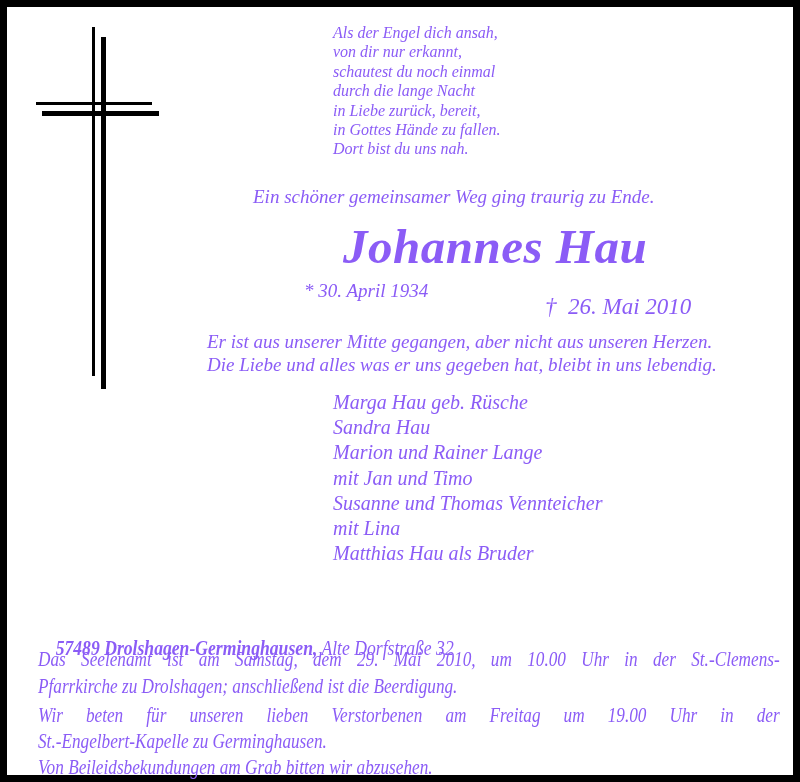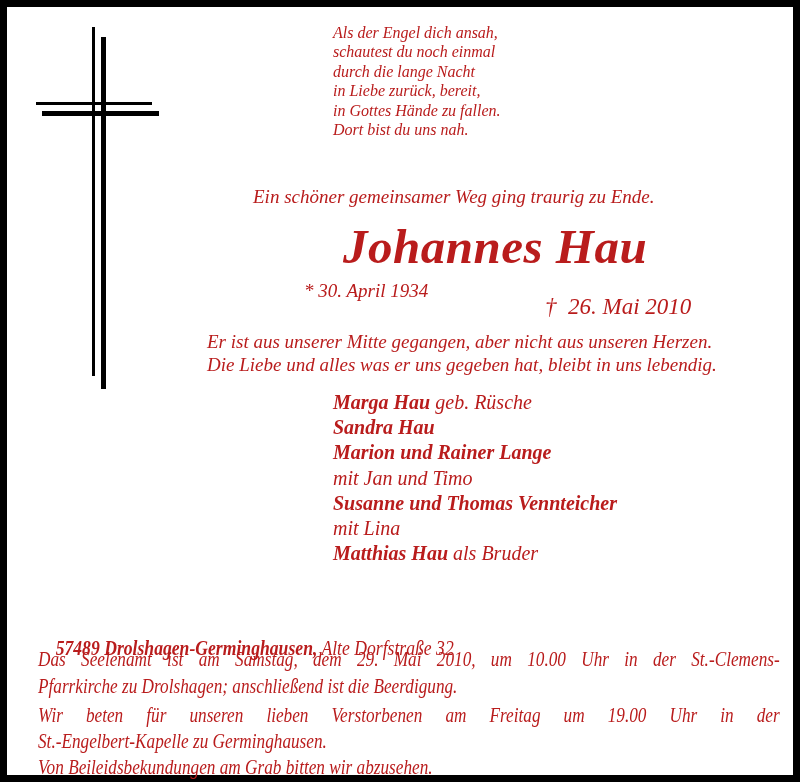--- a/index.html
+++ b/index.html
@@ -1,54 +1,55 @@
 <!DOCTYPE html>
 <html><head>
 <meta charset="utf-8">
 <style>
   html, body { margin: 0; padding: 0; }
   body { width: 800px; height: 782px; background: #000; position: relative; overflow: hidden; }
   .page {
     position: absolute; left: 7px; top: 7px; width: 786px; height: 768px;
-    background: #fff; color: #b91c1c;
+    background: #fff; color: #8b5cf6;
     font-family: "Liberation Serif", "DejaVu Serif", serif; font-style: italic;
   }
   .abs { position: absolute; white-space: nowrap; }
   .cross-line { position: absolute; background: #000; }
   .poem { left: 326px; top: 16px; font-size: 16px; line-height: 19.4px; }
   .poem div { height: 19.4px; }
   .intro { left: 200px; top: 179px; font-size: 19px; margin-left: 46px; }
   .name { left: 336px; top: 211px; font-size: 49px; font-weight: bold; letter-spacing: 0.5px; }
   .born { left: 297px; top: 273px; font-size: 19px; font-style: italic; }
   .died { left: 538px; top: 287px; font-size: 23px; }
   .motto1 { left: 200px; top: 324px; font-size: 19px; }
   .motto2 { left: 200px; top: 347px; font-size: 19px; }
   .family { left: 326px; top: 383px; font-size: 20px; line-height: 25.2px; }
   .family div { height: 25.2px; }
-  .family b { font-weight: bold; }
+  .family b { font-weight: normal; }
   .cond { transform-origin: 0 0; transform: scaleX(0.84); }
   .address { left: 31px; top: 604px; font-size: 21px; }
   .address b { font-weight: bold; }
   .notice { left: 31px; font-size: 20.5px; }
   .justify-line { width: 883px; display: flex; justify-content: space-between; }
 </style>
 </head>
 <body>
 
 <div class="page">
 
   <div>
     <div class="cross-line" style="left:85px; top:20px; width:3px; height:349px;"></div>
     <div class="cross-line" style="left:94px; top:30px; width:5px; height:352px;"></div>
     <div class="cross-line" style="left:29px; top:95px; width:116px; height:3px;"></div>
     <div class="cross-line" style="left:35px; top:104px; width:117px; height:5px;"></div>
   </div>
 
   <div class="abs poem">
     <div>Als der Engel dich ansah,</div>
+    <div>von dir nur erkannt,</div>
     <div>schautest du noch einmal</div>
     <div>durch die lange Nacht</div>
     <div>in Liebe zurück, bereit,</div>
     <div>in Gottes Hände zu fallen.</div>
     <div>Dort bist du uns nah.</div>
   </div>
 
   <div class="abs intro">Ein schöner gemeinsamer Weg ging traurig zu Ende.</div>
 
   <div class="abs name">Johannes Hau</div>

